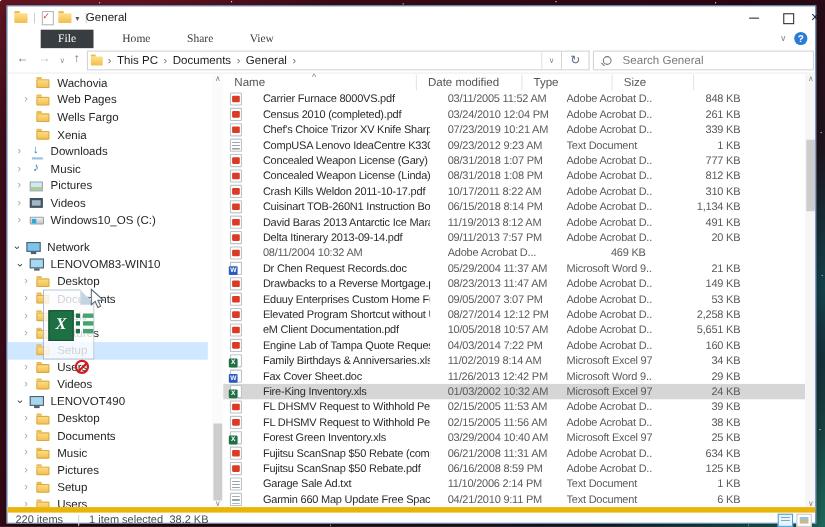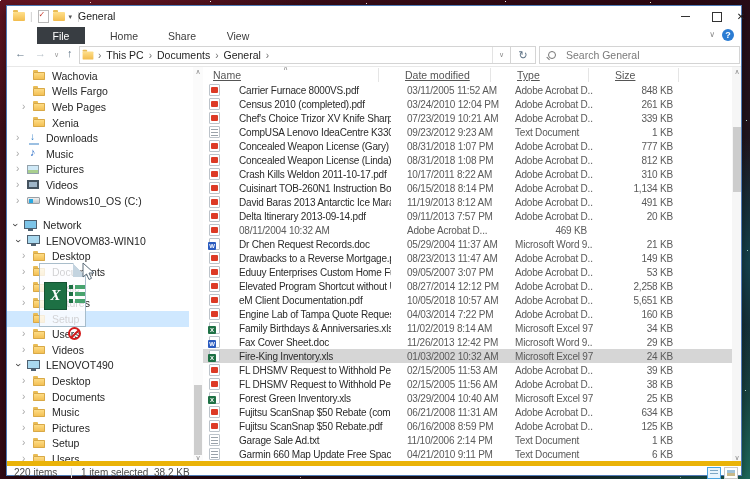--- a/index.html
+++ b/index.html
@@ -24,21 +24,21 @@
   .chkdoc{width:9px;height:11px;background:#fff;border:1px solid #b9b9b9;position:relative;margin:0 2px;}
   .chkdoc::after{content:"✓";position:absolute;left:0px;top:-1px;color:#c43b2e;font-size:8px;font-weight:bold;}
   .qcaret{font-size:7px;color:#555;margin:0 2px;}
   .wtitle{position:absolute;left:71px;top:4px;font-size:10.5px;color:#1a1a1a;}
   .wc{position:absolute;top:0;height:21px;display:flex;align-items:center;justify-content:center;color:#222;}
   .wc.min{left:663px;width:30px;} .wc.min i{display:block;width:9px;height:1px;background:#333;}
   .wc.max{left:695px;width:30px;} .wc.max i{display:block;width:8px;height:8px;border:1px solid #333;}
   .wc.close{left:721px;width:26px;font-size:10px;}
   
   .tabs{position:absolute;left:0;top:21px;width:100%;height:17px;background:#fff;}
-  .tab{position:absolute;top:0;height:17px;display:flex;align-items:center;justify-content:center;font-size:10.5px;color:#3c3c3c;}
+  .tab{position:absolute;top:0;height:17px;display:flex;align-items:center;justify-content:center;font-size:10.5px;color:#3c3c3c;font-family:Liberation Serif, serif;}
   .tab.file{left:30px;width:48px;background:#383d42;color:#fff;}
   .tab.home{left:92px;width:50px;} .tab.share{left:150px;width:50px;} .tab.view{left:208px;width:46px;}
   .ribright{position:absolute;right:26px;top:3px;font-size:8px;color:#8a8a8a;}
   .helpdot{position:absolute;right:7px;top:2px;width:12px;height:12px;border-radius:50%;background:#2b7cd3;color:#fff;
     font-size:9px;font-weight:bold;text-align:center;line-height:12px;}
   
   .addr{position:absolute;left:0;top:38px;width:100%;height:23px;background:#fff;border-bottom:1px solid #e8e8e8;box-sizing:border-box;}
   .navbtn{position:absolute;top:3px;font-size:11px;color:#5c7184;}
   .navbtn.fwd{color:#b9c2c9;} .navbtn.dd{font-size:7px;color:#9a9a9a;top:7px;}
   .abox{position:absolute;left:72px;top:2px;width:432px;height:18px;border:1px solid #d4d4d4;background:#fff;
@@ -80,22 +80,22 @@
   .ic.drive::after{content:"";position:absolute;left:2px;top:5px;width:4px;height:4px;background:#29a8e0;}
   .ic.network::before,.ic.computer::before{content:"";position:absolute;left:0;top:1px;width:13px;height:9px;background:#a8d8ef;border:1px solid #4e6070;box-sizing:border-box;}
   .ic.network::after,.ic.computer::after{content:"";position:absolute;left:4px;top:10px;width:5px;height:2px;background:#4e6070;}
   .ic.network::before{background:#7cc4e8;}
   
   .sscroll{position:absolute;left:186px;top:0;width:10px;height:100%;background:#fbfbfb;}
   .sscroll .arr{position:absolute;left:0;width:10px;font-size:7px;color:#868686;text-align:center;}
   .sscroll .thumb{position:absolute;left:1px;width:8px;top:318px;height:70px;background:#cdcdcd;}
   
   .flist{position:absolute;left:196px;top:0;width:529px;height:100%;}
-  .fhead{position:relative;height:16px;display:grid;grid-template-columns:172px 92px 78px 70px;column-gap:20px;
-    padding-left:4px;font-size:10.5px;color:#555;align-items:center;text-decoration:underline;}
+  .fhead{position:relative;height:16px;display:grid;grid-template-columns:172px 92px 78px 70px;column-gap:4px;
+    padding-left:4px;font-size:10.5px;color:#555;align-items:center;}
   .fhead .hc{border-right:1px solid #e5e5e5;height:14px;line-height:14px;padding-left:6px;white-space:nowrap;overflow:hidden;}
   .sortcaret{position:absolute;left:80px;top:-3px;font-size:7px;color:#888;}
   .frow{height:14px;display:grid;grid-template-columns:16px 152px 92px 78px 70px;column-gap:16px;padding-left:4px;
     align-items:center;font-size:10px;letter-spacing:-0.2px;color:#5a5a5a;}
   .frow.selected{background:#d6d6d6;}
   .c-name{color:#2b2b2b;white-space:nowrap;overflow:hidden;}
   .c-date,.c-type{white-space:nowrap;overflow:hidden;}
   .c-size{text-align:right;padding-right:6px;white-space:nowrap;}
   .fic{width:11px;height:12px;position:relative;display:inline-block;background:#fff;border:1px solid #bcc3ca;box-sizing:border-box;border-radius:1px;margin-left:2px;}
   .fic.pdf::after{content:"";position:absolute;left:1px;top:2px;width:7px;height:6px;background:#dd3a26;border-radius:1px;}
@@ -198,29 +198,29 @@
 
       <div class="tree">
 
           <div class="srow ind3">
             <span class="chev none"></span>
             <span class="ic folder"></span>
             <span>Wachovia</span>
           </div>
 
           <div class="srow ind3">
+            <span class="chev right"></span>
+            <span class="ic folder"></span>
+            <span>Web Pages</span>
+          </div>
+
+          <div class="srow ind3">
             <span class="chev none"></span>
             <span class="ic folder"></span>
             <span>Wells Fargo</span>
-          </div>
-
-          <div class="srow ind3">
-            <span class="chev right"></span>
-            <span class="ic folder"></span>
-            <span>Web Pages</span>
           </div>
 
           <div class="srow ind3">
             <span class="chev none"></span>
             <span class="ic folder"></span>
             <span>Xenia</span>
           </div>
 
           <div class="srow ind2">
             <span class="chev right"></span>

